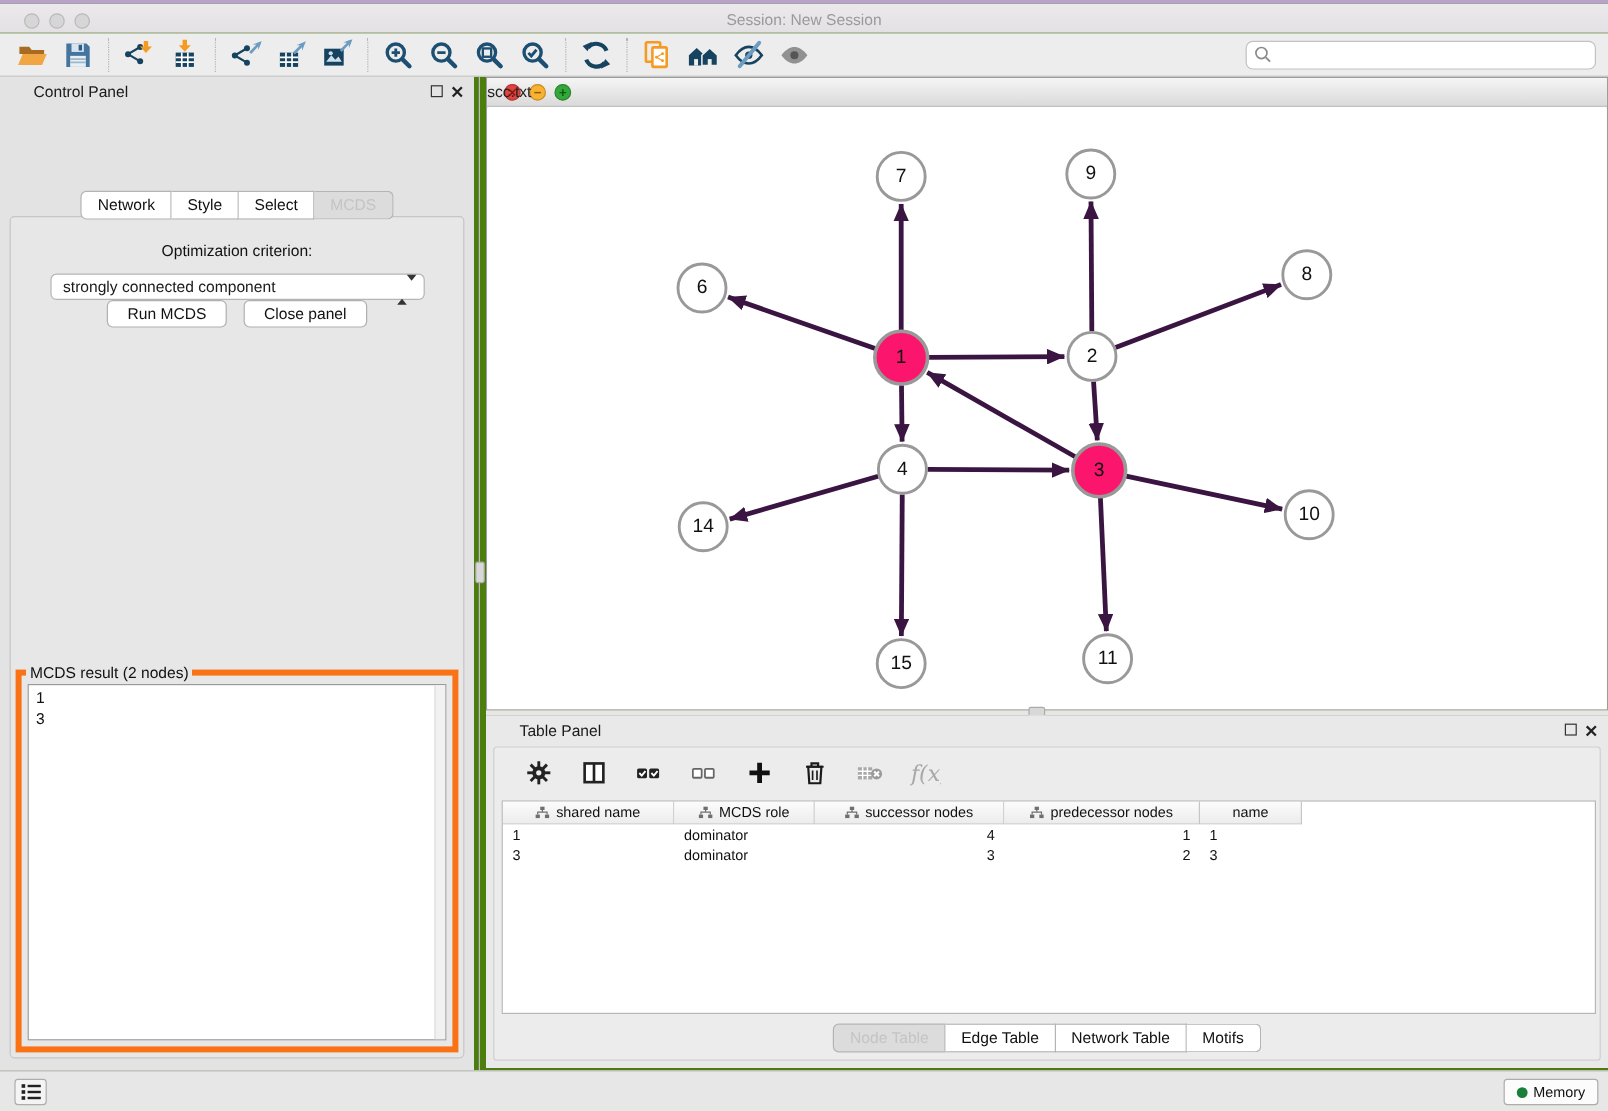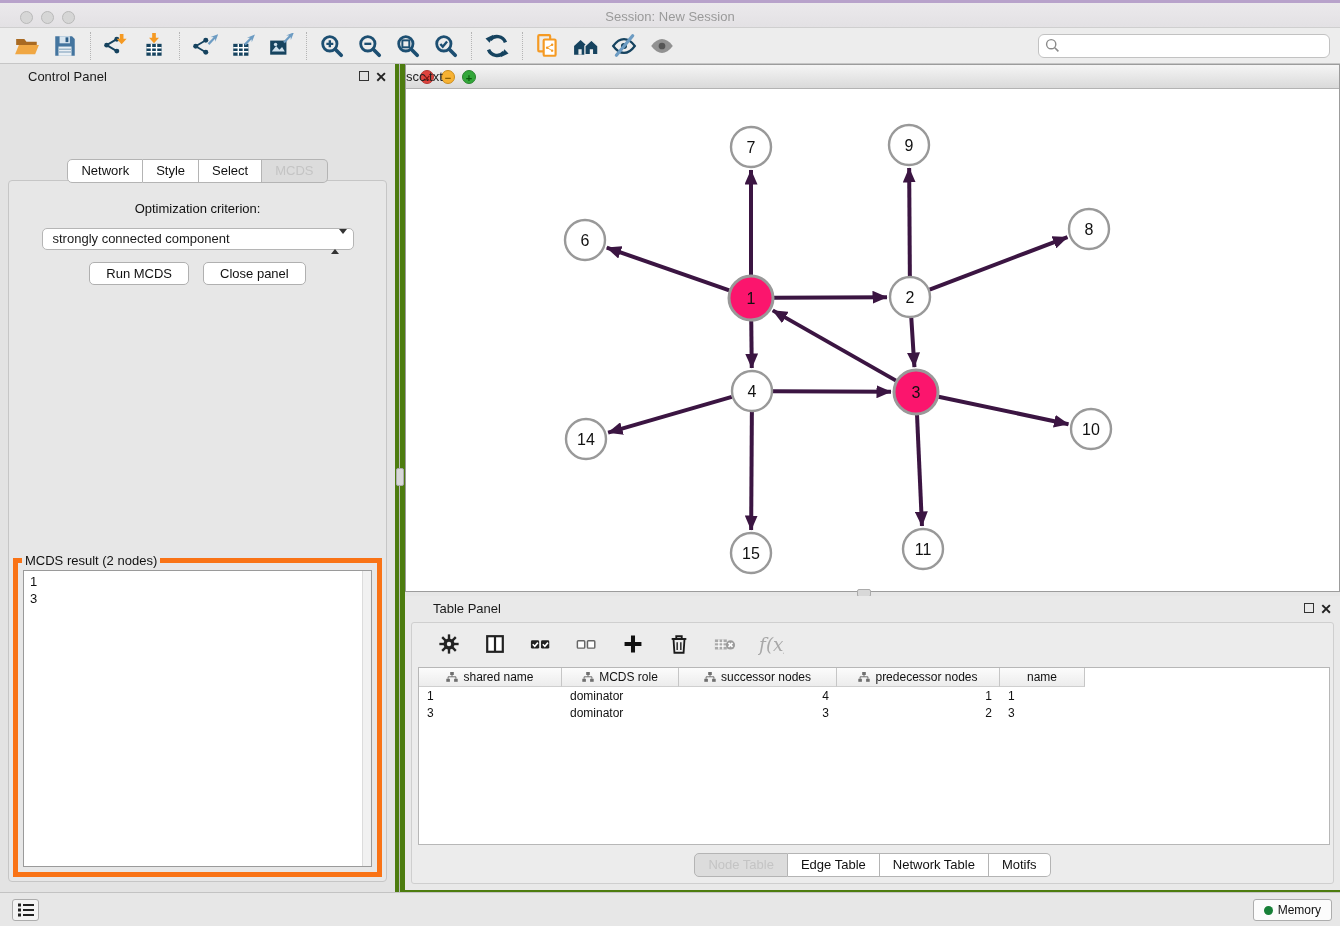--- a/index.html
+++ b/index.html
@@ -37,21 +37,21 @@
   .tab:last-child { border-radius:0 5px 5px 0; }
   .tab.sel { background:#dcdcdc; color:#c4c4c4; }
   #cp-body { position:absolute; left:8px; right:8px; top:116px; bottom:10px;
     background:#e7e7e7; border:1px solid #c6c6c6; border-radius:4px; }
   #opt-label { margin-top:20px; text-align:center; color:#111; }
   #criterion { position:relative; margin:12px auto 0; width:312px; height:22px; background:#fff;
     border:1px solid #b5b5b5; border-radius:5px; line-height:20px; padding-left:10px; font-size:13px; }
   #criterion .steppers { position:absolute; right:6px; top:3px; }
   .chev-up { width:0; height:0; border-left:4px solid transparent; border-right:4px solid transparent; border-bottom:5px solid #333; margin-bottom:2px; }
   .chev-dn { width:0; height:0; border-left:4px solid transparent; border-right:4px solid transparent; border-top:5px solid #333; }
-  #cp-buttons { margin-top:12px; display:flex; justify-content:center; gap:14px; }
+  #cp-buttons { display:flex; justify-content:center; gap:14px; }
   .btn { background:#fff; border:1px solid #b0b0b0; border-radius:5px; padding:3px 16px; font-size:13px; color:#111; }
   #mcds-result { position:absolute; left:4px; right:4px; top:372px; bottom:4px;
     border:5px solid #f97316; background:#e7e7e7; }
   #mcds-result legend { font-size:13px; color:#111; padding:0 3px; margin-left:4px; }
   #mcds-box { position:absolute; left:5px; right:5px; top:2px; bottom:5px; background:#fff; border:1px solid #9a9a9a; }
   #mcds-lines { padding:2px 6px; font-size:13px; line-height:17px; color:#111; }
   #mcds-scroll { position:absolute; right:0; top:0; bottom:0; width:9px; background:#f1f1f1; border-left:1px solid #dcdcdc; }
   
   #vsplit { position:absolute; left:395px; top:64px; width:10px; height:828px; }
   #vsplit .line { position:absolute; left:4px; top:0; bottom:0; width:1px; background:#bdbdbd; }

